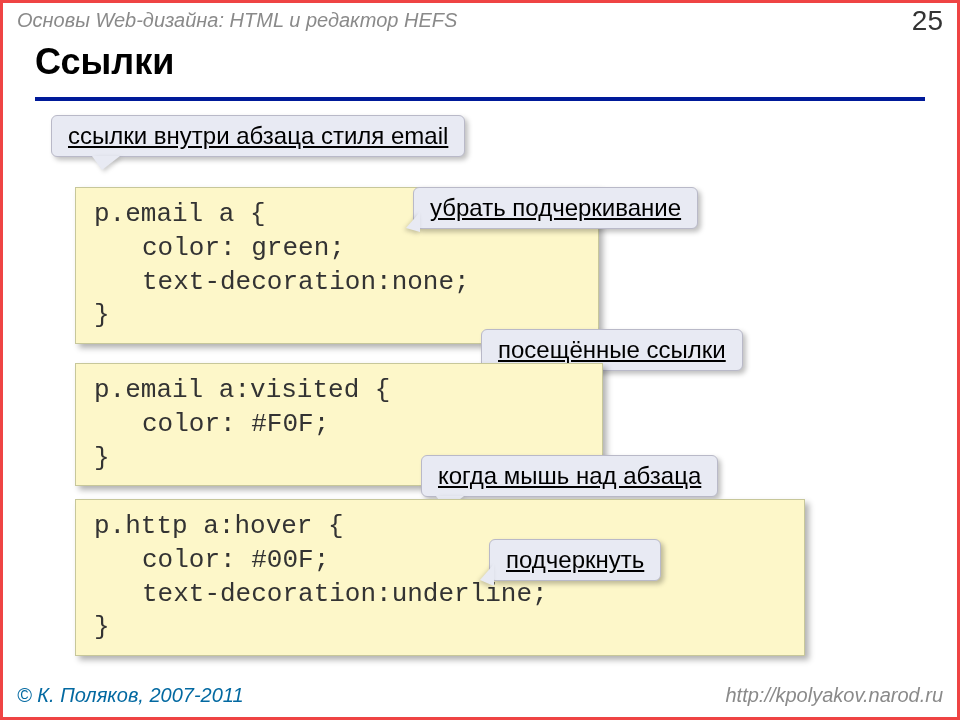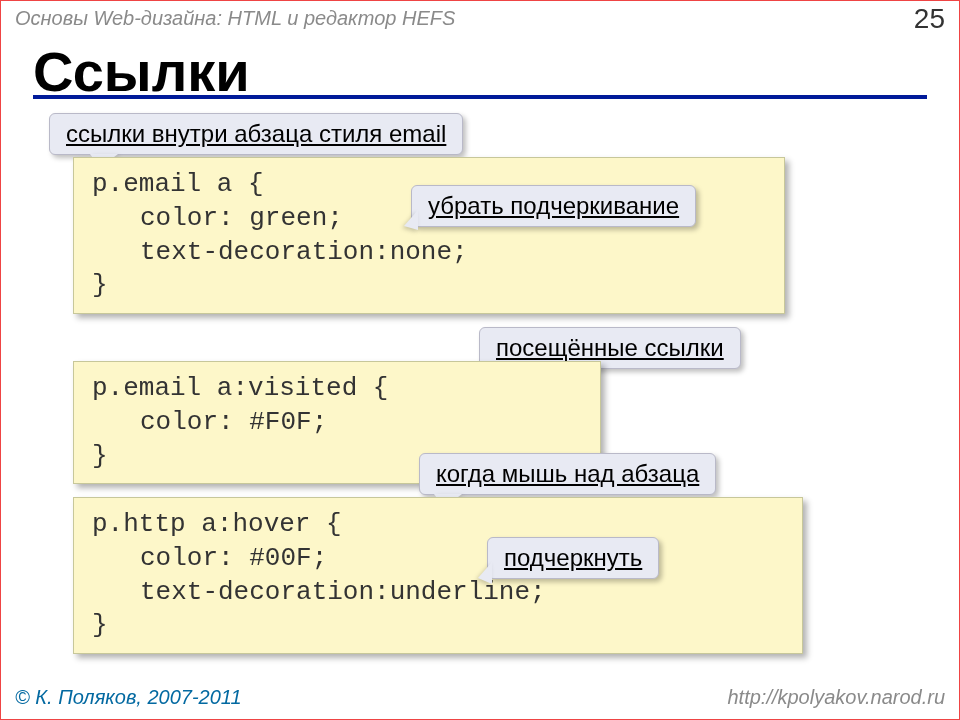--- a/index.html
+++ b/index.html
@@ -9,42 +9,42 @@
     height: 720px;
     background: #ffffff;
     font-family: Arial, Helvetica, sans-serif;
     overflow: hidden;
   }
   .slide {
     position: relative;
     width: 960px;
     height: 720px;
     box-sizing: border-box;
-    border: 1px solid #ef4444;
+    border: 3px solid #ef4444;
   }
   .top-label {
     position: absolute;
     top: 6px;
     left: 14px;
     color: #8a8a8a;
     font-style: italic;
     font-size: 20px;
   }
   .page-number {
     position: absolute;
     top: 2px;
     right: 14px;
     color: #333;
     font-size: 28px;
   }
   .title {
     position: absolute;
     top: 38px;
     left: 32px;
-    font-size: 56px;
+    font-size: 36px;
     font-weight: bold;
     color: #000;
     text-align: center;
   }
   .title-rule {
     position: absolute;
     top: 94px;
     left: 32px;
     right: 32px;
     height: 4px;
@@ -130,21 +130,21 @@
   <div class="page-number">25</div>
 
   <div class="title">Ссылки</div>
   <div class="title-rule"></div>
 
   <div class="callout" style="top:112px; left:48px;">
     <span>ссылки внутри абзаца стиля email</span>
     <div class="tail tail-down"></div>
   </div>
 
-  <div class="codebox" style="top:156px; width:712px;">
+  <div class="codebox" style="top:184px; width:524px;">
     <div class="line">p.email a {</div>
     <div class="line indent">color: green;</div>
     <div class="line indent">text-decoration:none;</div>
     <div class="line">}</div>
   </div>
 
   <div class="callout" style="top:184px; left:410px;">
     <div class="tail tail-left" style="top:auto; bottom:-4px; left:-8px; border-top:16px solid transparent; border-bottom:4px solid transparent; border-right:14px solid #e8eaf3;"></div>
     <span>убрать подчеркивание</span>
   </div>

